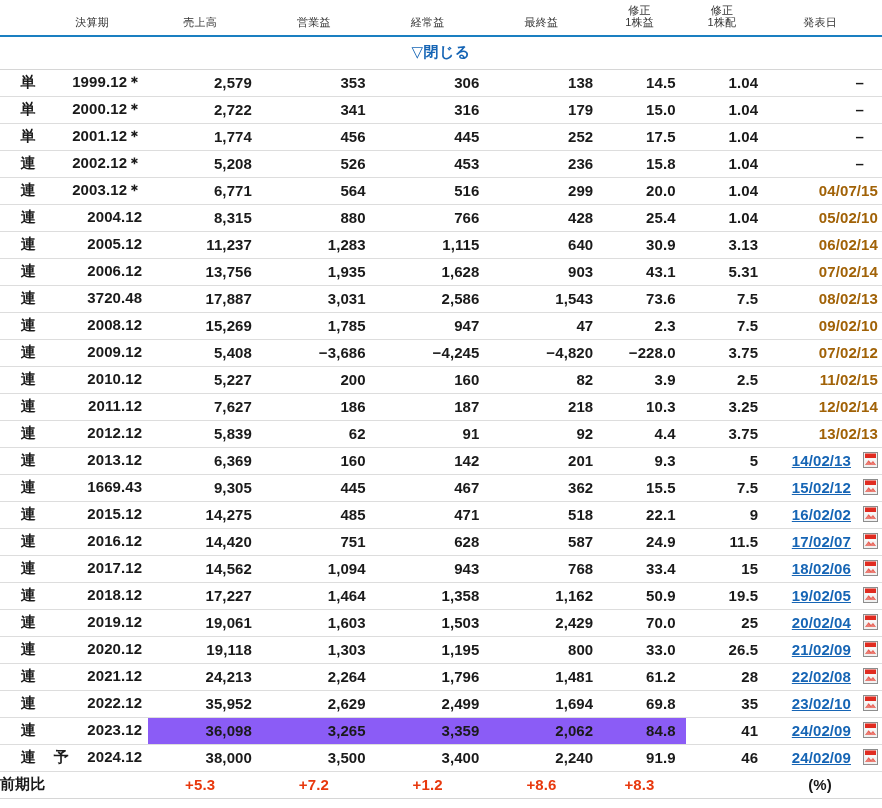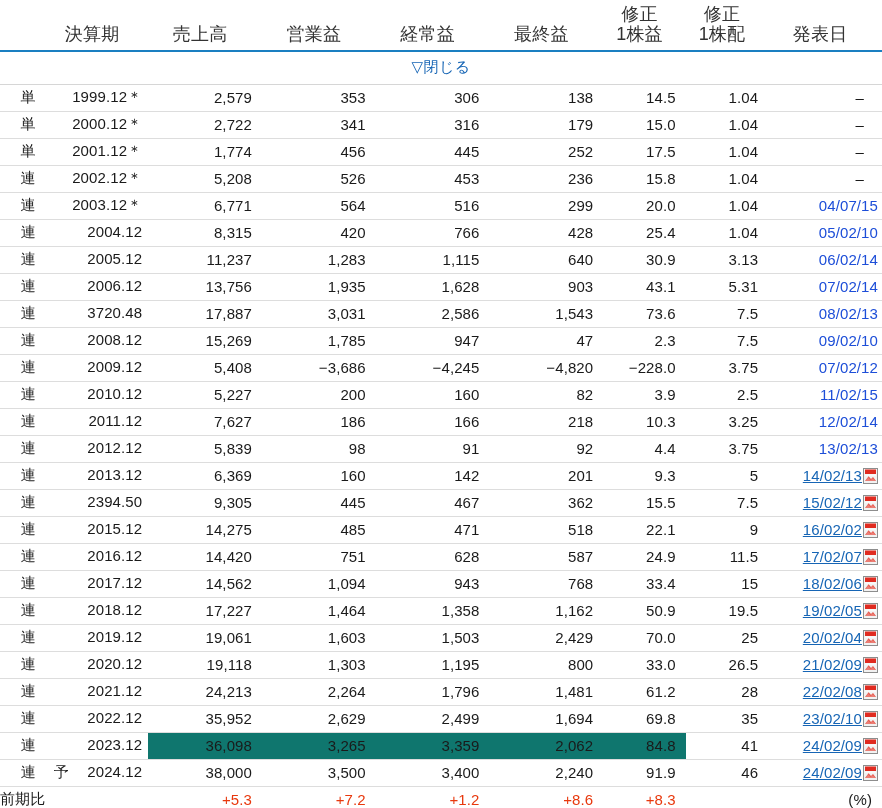--- a/index.html
+++ b/index.html
@@ -28,21 +28,21 @@
   col.c-kessan { width: 142px; }
   col.c-num    { width: 109px; }
   col.c-eps    { width: 79px; }
   col.c-dps    { width: 79px; }
   col.c-date   { width: 109px; }
 
   
   thead th {
     color: #333333;
     font-weight: normal;
-    font-size: 18px;
+    font-size: 11px;
     padding: 4px 10px 6px 0;
     text-align: center;
     vertical-align: bottom;
     line-height: 1.12;
     border: 0;
     letter-spacing: 0.2px;
   }
   thead th.h-kessan { padding-right: 0; padding-left: 36px; }
   thead tr.head-row th { border-bottom: 2px solid #1a7fc1; }
   .h-two { display: block; }
@@ -65,21 +65,21 @@
   tbody td {
     border-bottom: 1px solid #dddddd;
     padding: 3px 10px 4px 0;
     text-align: right;
     font-size: 15px;
     color: #1a1a1a;
     white-space: nowrap;
     letter-spacing: 0.1px;
     height: 26px;
   }
-  tbody tr { height: 26px; }
+  tbody tr { height: 26px; font-weight: bold; }
 
   
   td.period {
     padding: 3px 6px 4px 0;
     text-align: right;
   }
   .period-inner {
     display: flex;
     align-items: baseline;
     justify-content: flex-end;
@@ -103,51 +103,52 @@
     text-align: right;
     min-width: 70px;
   }
 
   
   td.date-cell { padding-right: 4px; }
   .date-wrap {
     display: inline-flex;
     align-items: center;
     justify-content: flex-end;
-    gap: 1px;
+    gap: 12px;
   }
   .date-link {
     color: #1665b5;
     text-decoration: underline;
     cursor: pointer;
   }
-  .date-plain { color: #1d4ed8; }
+  .date-plain { color: #a16207; }
   .dash { color: #1a1a1a; padding-right: 14px; }
 
   
   .pdf-icon {
     display: inline-block;
     width: 15px;
     height: 16px;
     position: relative;
     vertical-align: -3px;
     flex: 0 0 15px;
   }
 
   
-  tr.highlight td.hl { background: #0f766e; }
+  tr.highlight td.hl { background: #8b5cf6; }
 
   
   tr.forecast td { border-bottom: 1px solid #dddddd; }
 
   
   tr.compare td {
     color: #e8380d;
     border-bottom: 1px solid #d6d6d6;
     border-top: 1px solid #bdbdbd;
+    text-align: center;
   }
   tr.compare td.label {
     color: #1a1a1a;
     text-align: left;
     padding-right: 10px;
   }
   tr.compare td.pct-unit {
     color: #1a1a1a;
     padding-right: 10px;
   }
@@ -278,21 +279,21 @@
       </tr>
       <tr>
         <td class="period">
           <span class="period-inner">
             <span class="kind">連</span>
             <span class="yoso empty">予</span>
             <span class="term">2004.12</span>
           </span>
         </td>
         <td>8,315</td>
-        <td>420</td>
+        <td>880</td>
         <td>766</td>
         <td>428</td>
         <td>25.4</td>
         <td>1.04</td>
         <td class="date-cell"><span class="date-plain">05/02/10</span></td>
       </tr>
       <tr>
         <td class="period">
           <span class="period-inner">
             <span class="kind">連</span>
@@ -391,36 +392,36 @@
       <tr>
         <td class="period">
           <span class="period-inner">
             <span class="kind">連</span>
             <span class="yoso empty">予</span>
             <span class="term">2011.12</span>
           </span>
         </td>
         <td>7,627</td>
         <td>186</td>
-        <td>166</td>
+        <td>187</td>
         <td>218</td>
         <td>10.3</td>
         <td>3.25</td>
         <td class="date-cell"><span class="date-plain">12/02/14</span></td>
       </tr>
       <tr>
         <td class="period">
           <span class="period-inner">
             <span class="kind">連</span>
             <span class="yoso empty">予</span>
             <span class="term">2012.12</span>
           </span>
         </td>
         <td>5,839</td>
-        <td>98</td>
+        <td>62</td>
         <td>91</td>
         <td>92</td>
         <td>4.4</td>
         <td>3.75</td>
         <td class="date-cell"><span class="date-plain">13/02/13</span></td>
       </tr>
       <tr>
         <td class="period">
           <span class="period-inner">
             <span class="kind">連</span>
@@ -443,21 +444,21 @@
                 <path d="M2 13.5 L5.2 9.6 L7.6 12 L9.8 10.2 L13 13.5 Z" fill="#f2f2f2" opacity="0.25"></path>
                 <rect x="2" y="6.6" width="11" height="0.9" fill="#ffffff"></rect>
               </svg></span>
           </span></td>
       </tr>
       <tr>
         <td class="period">
           <span class="period-inner">
             <span class="kind">連</span>
             <span class="yoso empty">予</span>
-            <span class="term">2394.50</span>
+            <span class="term">1669.43</span>
           </span>
         </td>
         <td>9,305</td>
         <td>445</td>
         <td>467</td>
         <td>362</td>
         <td>15.5</td>
         <td>7.5</td>
         <td class="date-cell"><span class="date-wrap">
             <span class="date-link">15/02/12</span>

